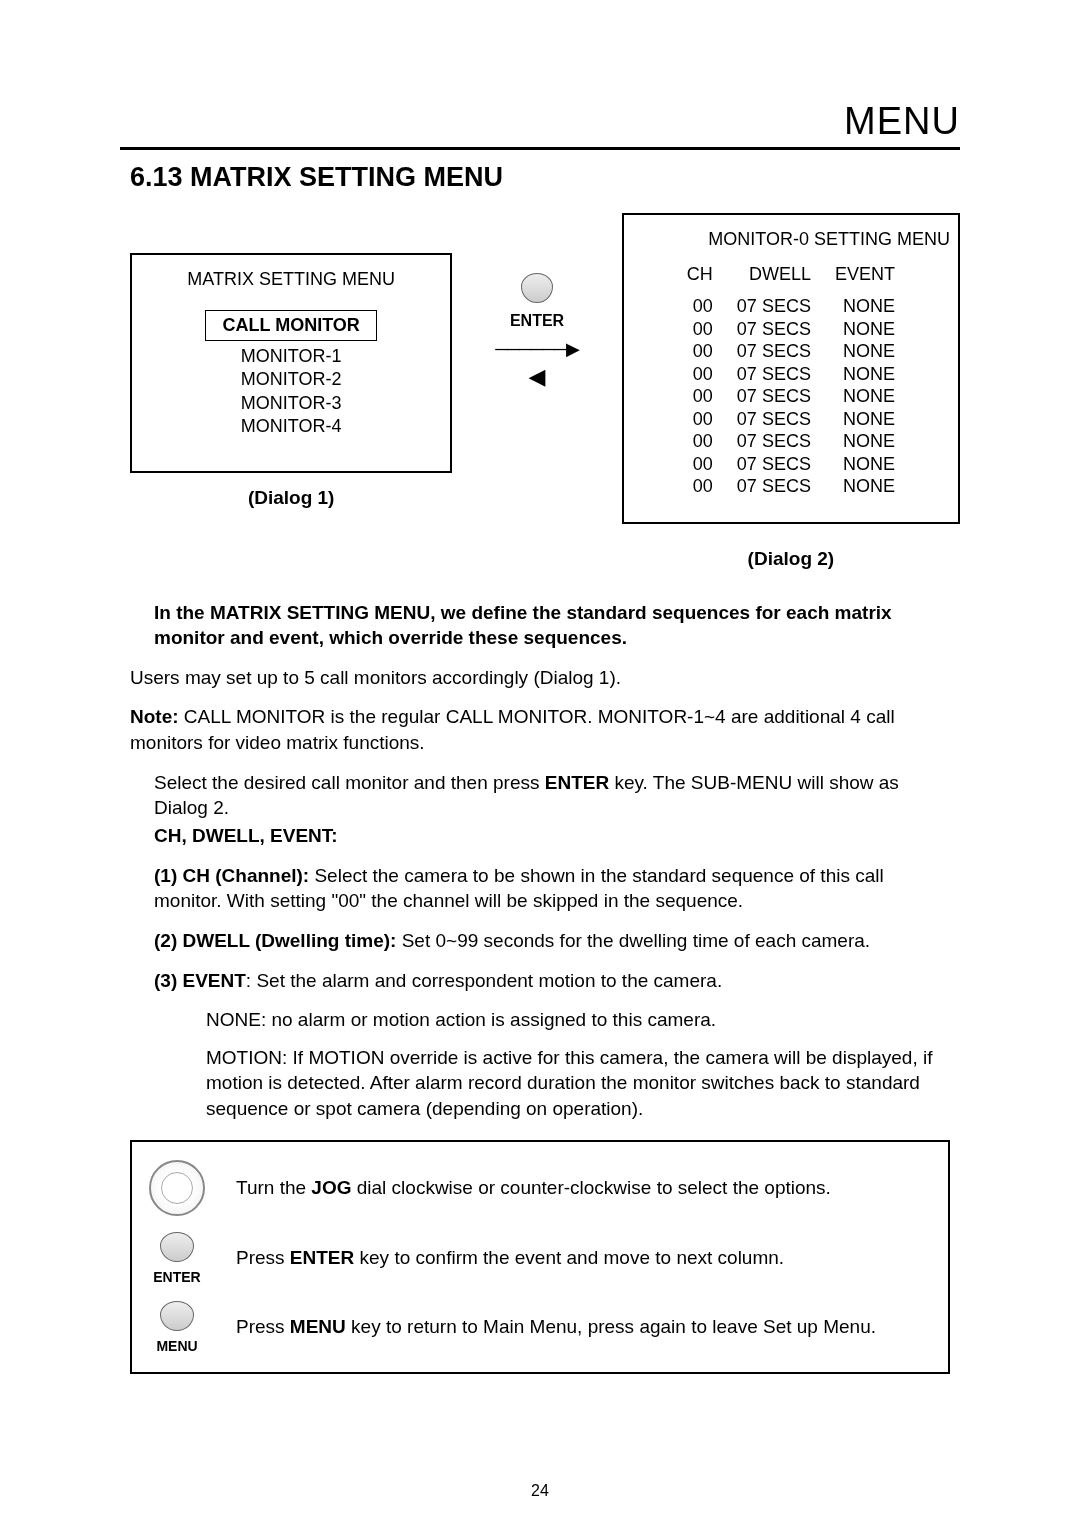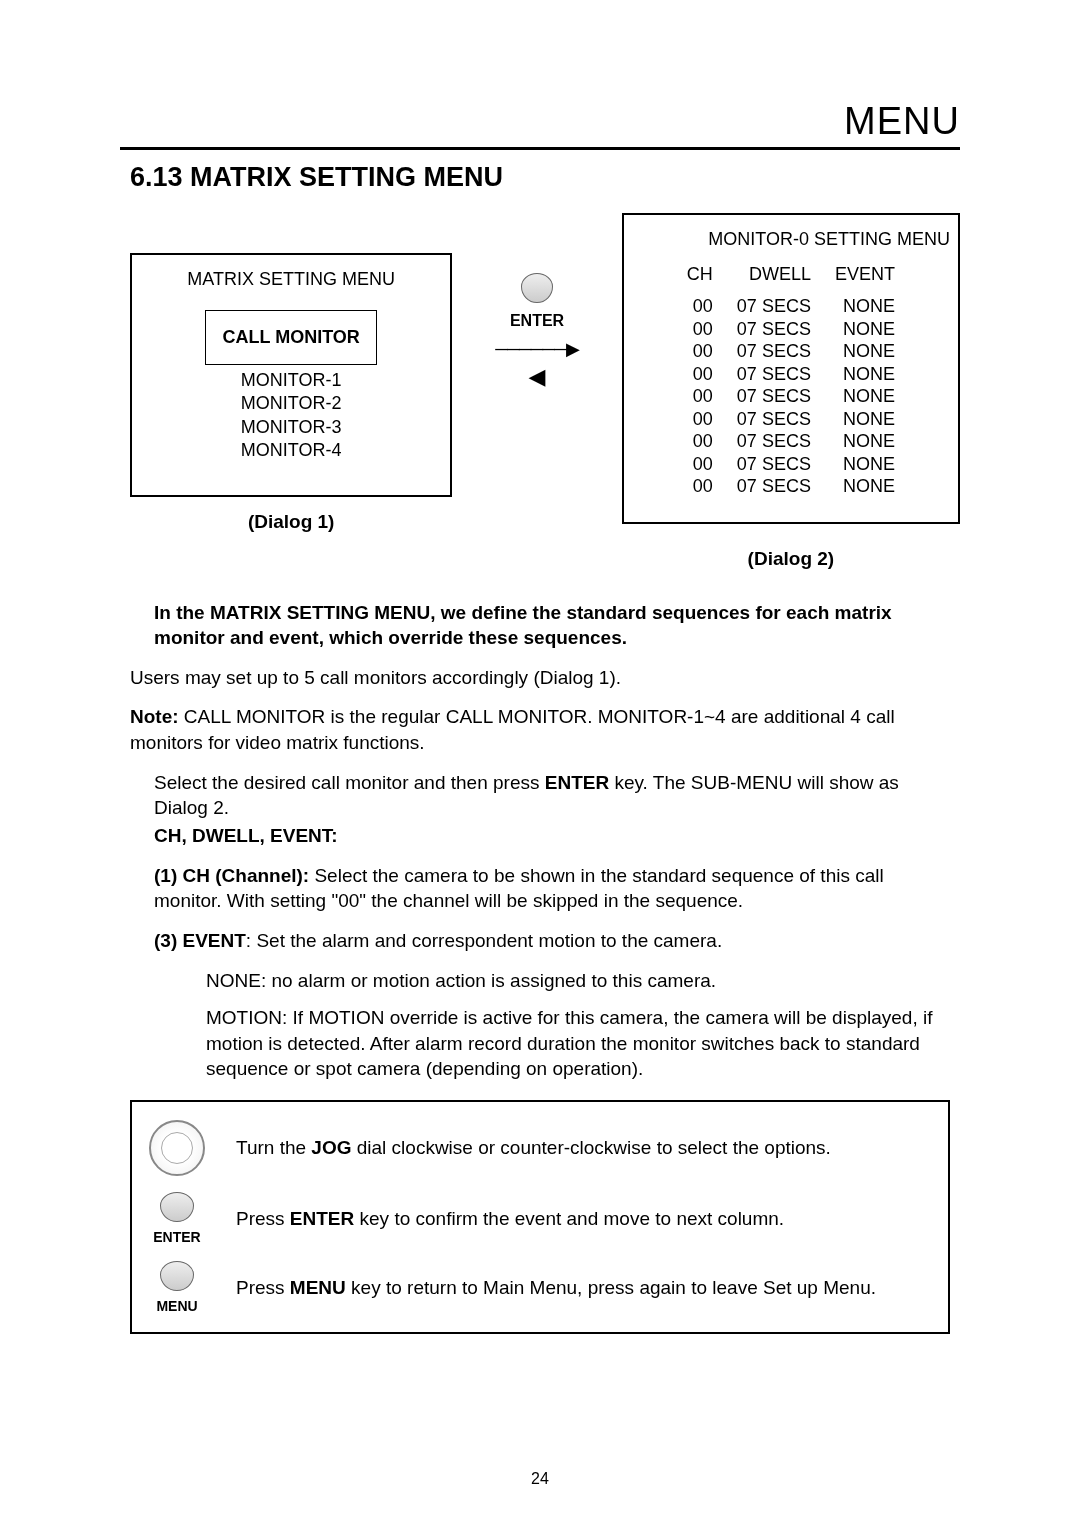--- a/index.html
+++ b/index.html
@@ -44,21 +44,21 @@
       border: 2.5px solid #000;
       padding: 14px 8px 32px 8px;
       text-align: center;
       margin-bottom: 14px;
       font-size: 18px;
     }
     .dialog1-box .d1-title { margin-bottom: 20px; font-weight: normal; font-size:18px; }
     .call-monitor-box {
       border: 1.5px solid #000;
       display: inline-block;
-      padding: 16px 16px;
+      padding: 4px 16px;
       font-weight: bold;
       margin-bottom: 4px;
       font-size:18px;
     }
     .mon-item { font-size:18px; line-height: 1.3; text-align: center; }
     .dialog-label { font-weight: bold; font-size: 19px; margin-top: 6px;}
 
     .mid-col { width: 110px; text-align:center; padding-top:60px; }
     .enter-btn-icon {
       width: 32px; height: 30px;
@@ -132,21 +132,21 @@
       border: 1.5px solid #666;
       border-radius: 50% 50% 50% 50% / 45% 45% 55% 55%;
       background: linear-gradient(180deg,#eee,#ccc);
       display:inline-block;
     }
     .small-btn-label { font-size:14px; font-weight:bold; margin-top:2px;}
     .instr-text { flex:1; font-size:19px; }
 
     .page-number {
       position:absolute;
-      bottom: 40px;
+      bottom: 28px;
       left: 0; right: 0;
       text-align:center;
       font-size: 16px;
     }
   </style>
 </head>
 <body>
 
 <div class="page-header-area">
   <div class="page-title">MENU</div>
@@ -250,20 +250,23 @@
 
   <p class="para indent1" style="margin-bottom:2px;">
     <span>Select the desired call monitor and then press </span><span class="bold">ENTER</span><span> key. The SUB-MENU will show as Dialog 2.</span>
   </p>
   <p class="para bold indent1">CH, DWELL, EVENT:</p>
 
   <p class="para indent1">
     <span class="bold">(1) CH (Channel):</span><span> Select the camera to be shown in the standard sequence of this call monitor. With setting "00" the channel will be skipped in the sequence.</span>
   </p>
   <p class="para indent1">
+    <span class="bold">(2) DWELL (Dwelling time):</span><span> Set 0~99 seconds for the dwelling time of each camera.</span>
+  </p>
+  <p class="para indent1">
     <span class="bold">(3) EVENT</span><span>: Set the alarm and correspondent motion to the camera.</span>
   </p>
 
   <p class="para indent3 event-desc">NONE: no alarm or motion action is assigned to this camera.</p>
   <p class="para indent3 event-desc">MOTION: If MOTION override is active for this camera, the camera will be displayed, if motion is detected. After alarm record duration the monitor switches back to standard sequence or spot camera (depending on operation).</p>
 
   <div class="instructions-box">
     <div class="instr-row">
       <div class="instr-icon-cell">
         <span class="jog-dial"></span>

